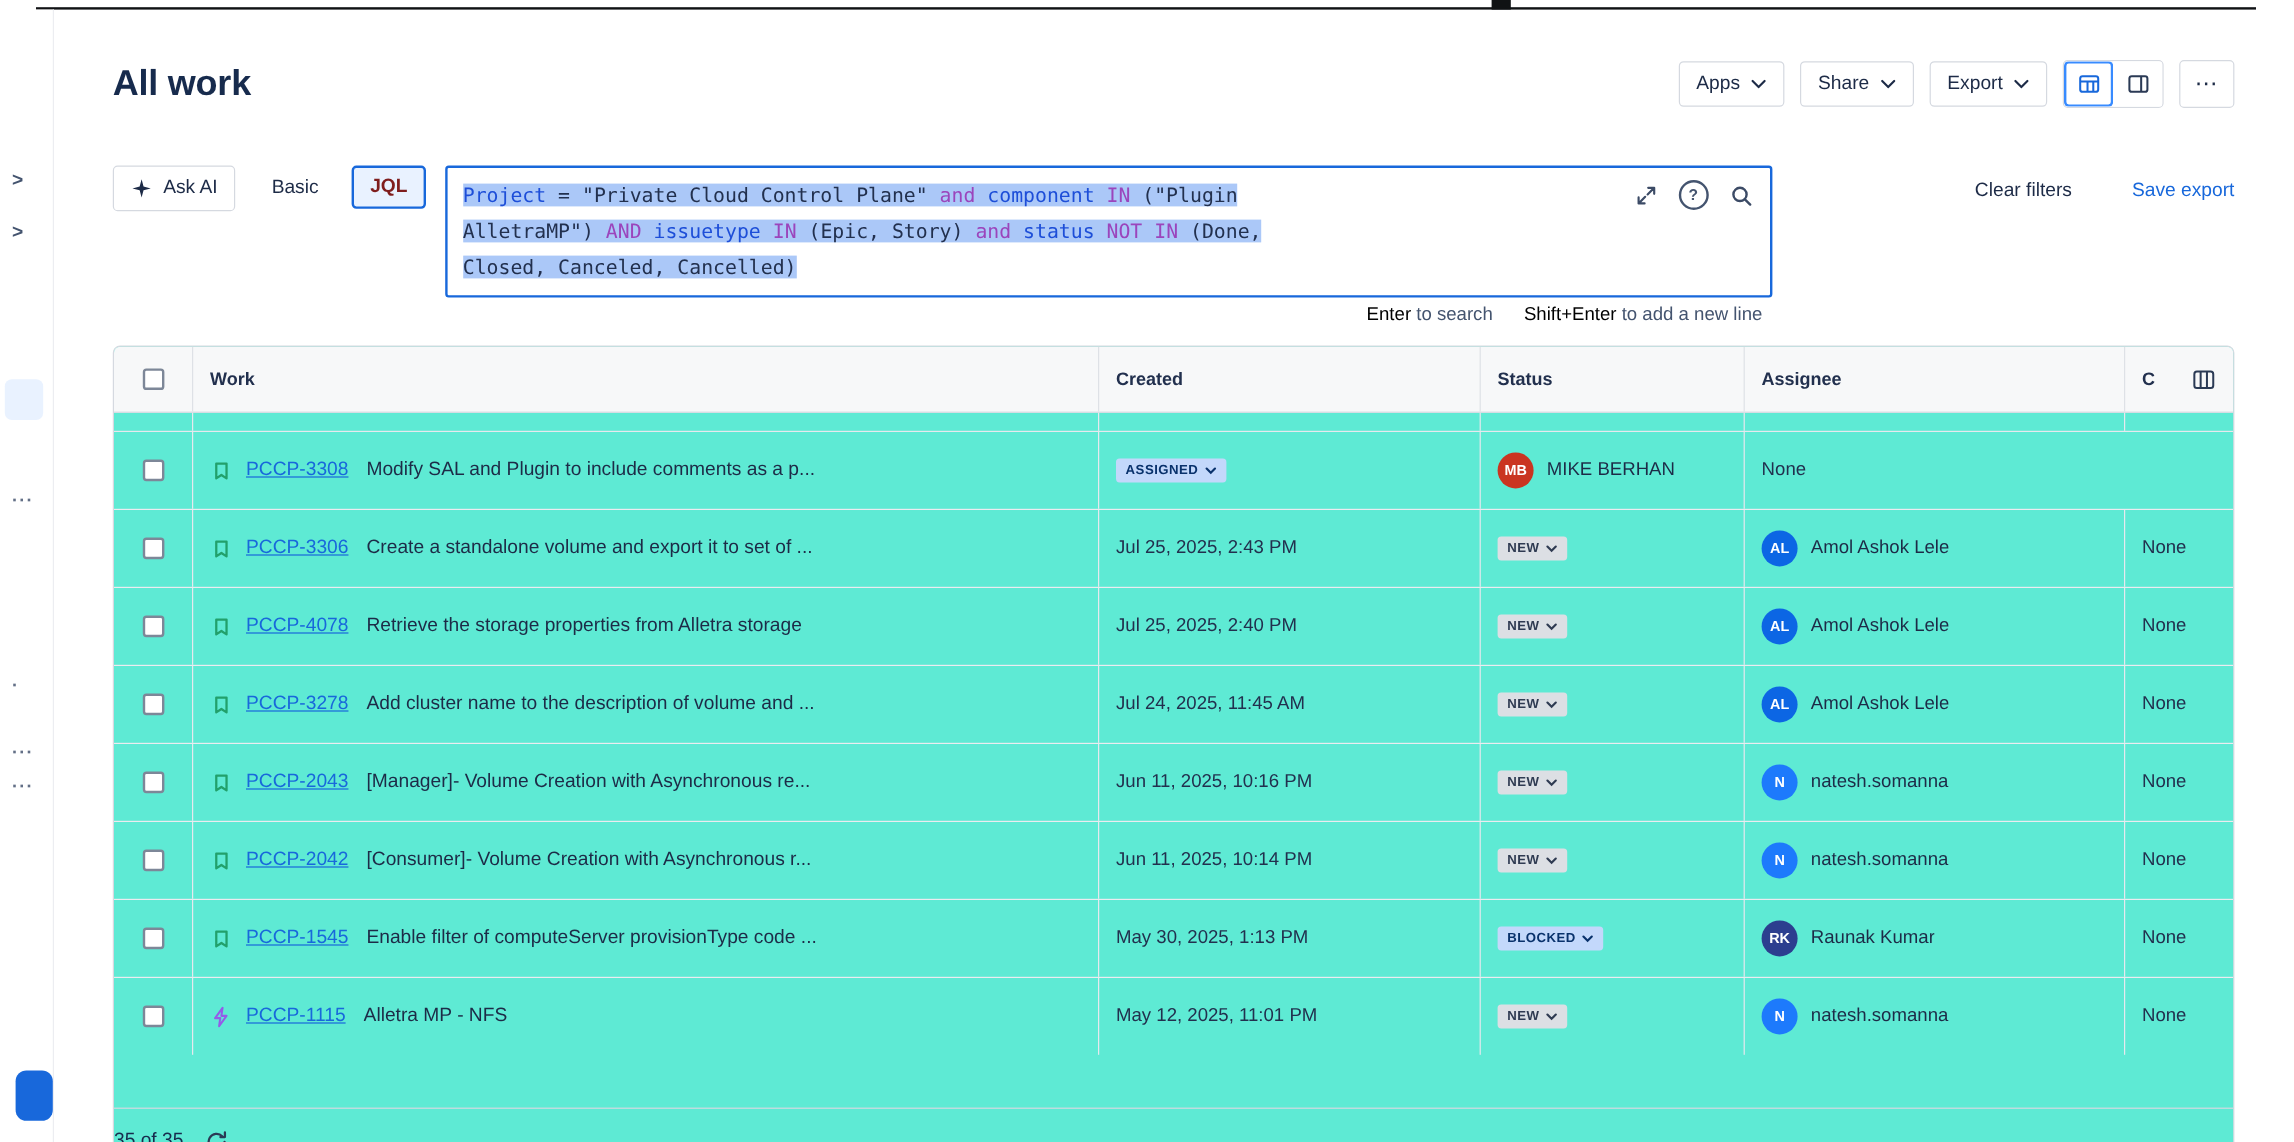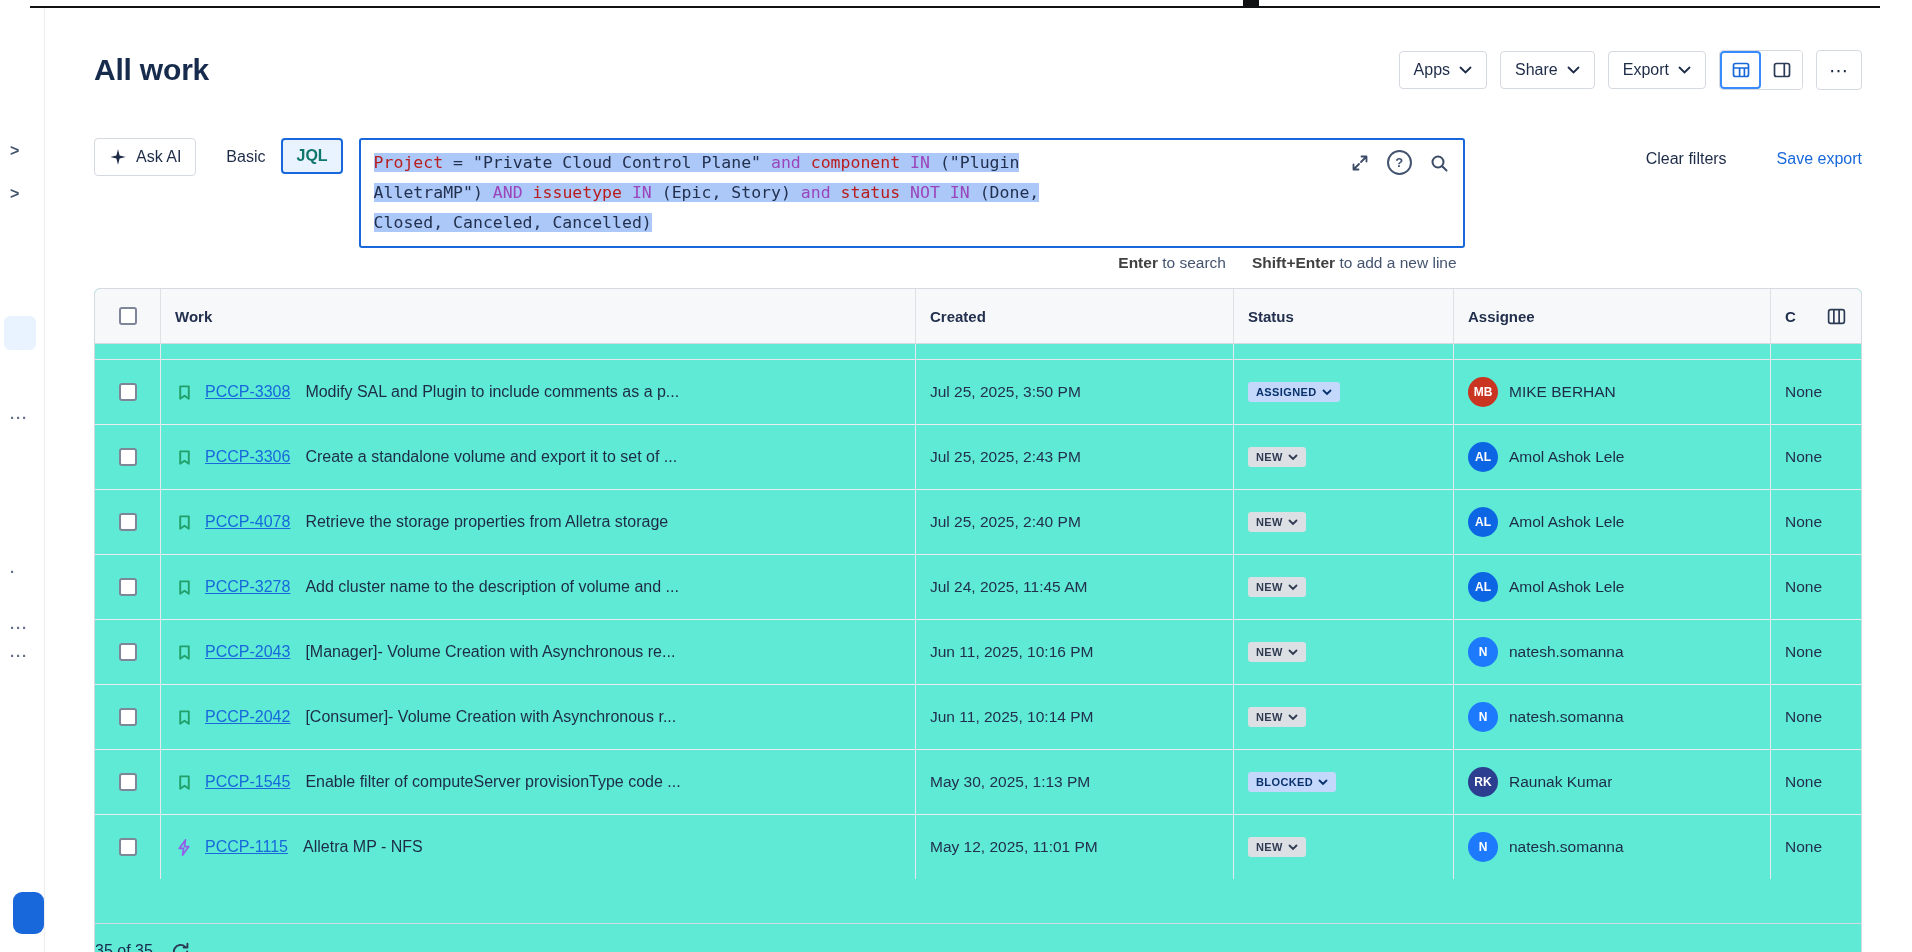--- a/index.html
+++ b/index.html
@@ -35,35 +35,35 @@
   .icon-group{display:flex;border:1px solid #D5D9E0;border-radius:4px;overflow:hidden;background:#fff;}
   .icon-btn{width:41px;height:38px;display:flex;align-items:center;justify-content:center;cursor:pointer;background:#fff;box-sizing:border-box;}
   .icon-btn.active{box-shadow:inset 0 0 0 2px #388BFF;border-radius:4px;}
   .more-btn{width:46px;height:40px;display:flex;align-items:center;justify-content:center;
             border:1px solid #D5D9E0;border-radius:4px;font-size:19px;letter-spacing:1px;color:#1D2B47;cursor:pointer;background:#fff;box-sizing:border-box;}
 
   
   .filter-row{display:flex;align-items:flex-start;margin-top:46px;}
   .askai{margin-right:22px;}
   .seg-basic{padding:10px 8px;font-size:16px;color:#1D2B47;cursor:pointer;}
-  .seg-jql{margin-left:8px;padding:7px 13px;border:2px solid #1868DB;border-radius:4px;background:#E9F2FF;
-           color:#0f766e;font-weight:600;font-size:16px;cursor:pointer;}
+  .seg-jql{margin-left:20px;padding:7px 13px;border:2px solid #1868DB;border-radius:4px;background:#E9F2FF;
+           color:#7f1d1d;font-weight:600;font-size:16px;cursor:pointer;}
   .jql-wrap{margin-left:16px;width:1106px;flex:none;}
   .jql-box{position:relative;border:2px solid #1868DB;border-radius:3px;background:#fff;
            padding:8px 130px 8px 13px;min-height:90px;box-sizing:border-box;cursor:text;}
   .jql-line{font-family:"DejaVu Sans Mono",monospace;font-size:16.5px;line-height:30px;white-space:pre;}
   .sel{background:#ABC8F8;}
-  .tok-f{color:#b91c1c;}
+  .tok-f{color:#1d4ed8;}
   .tok-k{color:#9B45BC;}
   .tok-v{color:#22304E;}
   .jql-icons{position:absolute;top:10px;right:14px;display:flex;align-items:center;gap:17px;}
   .jql-icons > span{display:flex;align-items:center;justify-content:center;cursor:pointer;}
   .help-circle{width:21px;height:21px;border:2px solid #44546F;border-radius:50%;font-size:13px;font-weight:700;color:#44546F;}
   .hints{margin-top:6px;text-align:right;font-size:15.5px;color:#44546F;padding-right:8px;}
-  .hints b{font-weight:700;color:#404040;}
+  .hints b{font-weight:400;color:#000000;}
   .hint-gap{display:inline-block;width:26px;}
   .filter-right{margin-left:auto;display:flex;gap:50px;padding-top:12px;white-space:nowrap;}
   .clear-filters{font-size:16px;color:#1D2B47;cursor:pointer;}
   .save-filter{font-size:16px;color:#1868DB;font-weight:500;cursor:pointer;}
 
   
   .table-card{margin-top:16px;width:1768px;border:1px solid #D5D9E0;border-radius:6px;overflow:hidden;box-sizing:border-box;background:#5eead4;}
   .grid{display:grid;grid-template-columns:65px 755px 318px 220px 317px 1fr;}
   .grid > *:not(:first-child){border-left:1px solid #E7E9EE;}
   .thead{background:#F7F8F9;border-bottom:1px solid #D5D9E0;height:54px;align-items:center;}
@@ -228,21 +228,20 @@
           </div>
           <div class="cell">
             <span class="type-icon">
               <svg width="19" height="19" viewBox="0 0 20 20" fill="none" stroke="#22A06B" stroke-width="2" stroke-linejoin="round">
                 <path d="M5.5 3.5h9v13l-4.5-3-4.5 3z"></path>
               </svg>
             </span>
             <a class="issue-key">PCCP-3308</a>
             <span class="summary">Modify SAL and Plugin to include comments as a p...</span>
           </div>
-          <div class="cell created-cell">Jul 25, 2025, 3:50 PM</div>
           <div class="cell">
             <span class="badge inprogress">
               <span class="badge-label">ASSIGNED</span>
               <span style="display: flex;">
                 <svg width="10" height="7" viewBox="0 0 10 7" fill="none">
                   <path d="M1.5 1.5 5 5l3.5-3.5" stroke="currentColor" stroke-width="1.8" stroke-linecap="round"></path>
                 </svg>
               </span>
             </span>
           </div>

